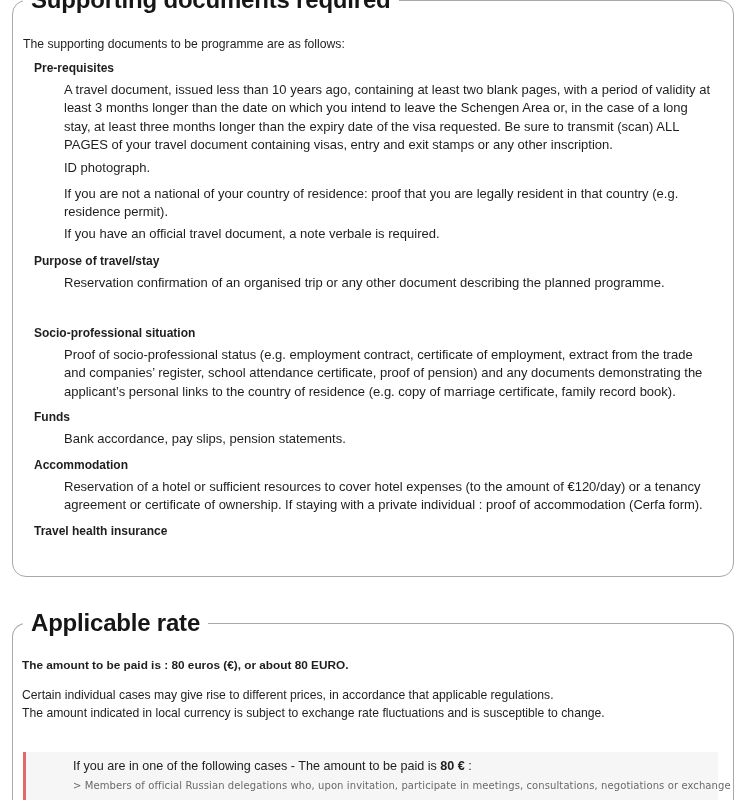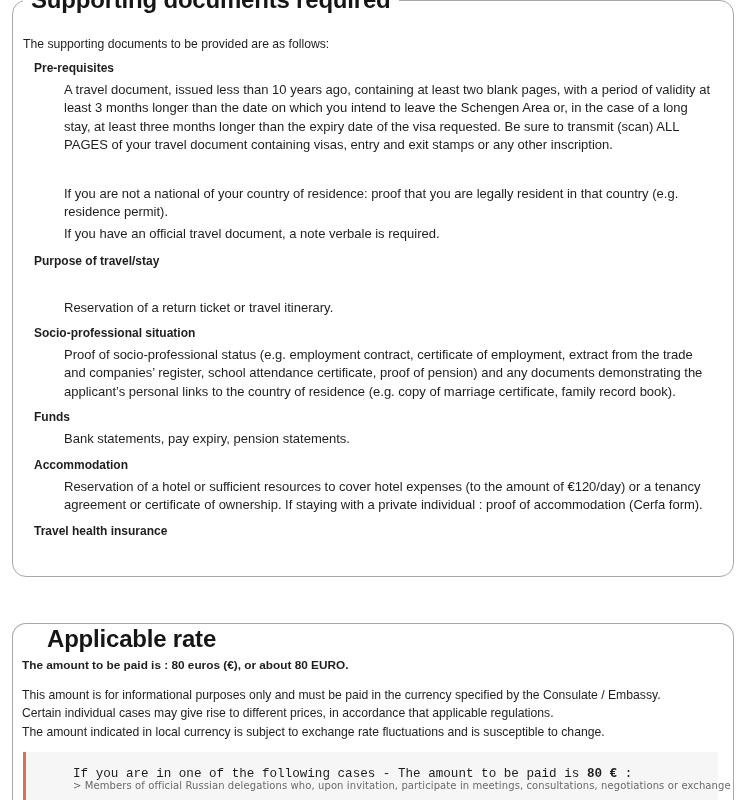--- a/index.html
+++ b/index.html
@@ -40,59 +40,59 @@
   .b2-lead { position: absolute; left: 9px; top: 33px; font-size: 11.8px; font-weight: 700; line-height: 16px; }
   .b2-note { position: absolute; left: 9px; top: 62px; width: 705px; font-size: 12.2px; line-height: 18.4px; }
   .b2-note div { white-space: nowrap; }
 
   .callout {
     position: absolute; left: 10px; top: 128px;
     width: 692px; height: 80px;
     background: #f6f6f6;
     border-left: 3px solid #e06a6a;
   }
-  .callout-title { position: absolute; left: 47px; top: 14px; font-size: 12.6px; line-height: 16px; color: #1e1e1e; font-family: Liberation Mono, monospace; }
+  .callout-title { position: absolute; left: 47px; top: 6px; font-size: 12.6px; line-height: 16px; color: #1e1e1e; }
   .callout-title b { font-weight: 700; }
   .callout-line { position: absolute; left: 47px; top: 27px; font-size: 10px; line-height: 14px; color: #6a6a6a; font-family: "DejaVu Sans", sans-serif; white-space: nowrap; letter-spacing: 0.1px; }
 </style>
 </head>
 <body>
 
 <section class="box box1">
   <h2 class="box-title" style="margin:0">Supporting documents required</h2>
 
-  <p class="intro" style="margin:0; top:34px;">The supporting documents to be provided are as follows:</p>
+  <p class="intro" style="margin:0; top:34px;">The supporting documents to be programme are as follows:</p>
 
   <div class="sec-head" style="top:59px">Pre-requisites</div>
   <div class="item" style="top:80px">A travel document, issued less than 10 years ago, containing at least two blank pages, with a period of validity at least 3 months longer than the date on which you intend to leave the Schengen Area or, in the case of a long stay, at least three months longer than the expiry date of the visa requested. Be sure to transmit (scan) ALL PAGES of your travel document containing visas, entry and exit stamps or any other inscription.</div>
+  <div class="item" style="top:158px">ID photograph.</div>
   <div class="item" style="top:184px">If you are not a national of your country of residence: proof that you are legally resident in that country (e.g. residence permit).</div>
   <div class="item" style="top:224px">If you have an official travel document, a note verbale is required.</div>
 
   <div class="sec-head" style="top:252px">Purpose of travel/stay</div>
-  <div class="item" style="top:298px">Reservation of a return ticket or travel itinerary.</div>
+  <div class="item" style="top:273px">Reservation confirmation of an organised trip or any other document describing the planned programme.</div>
 
   <div class="sec-head" style="top:324px">Socio-professional situation</div>
   <div class="item" style="top:345px">Proof of socio-professional status (e.g. employment contract, certificate of employment, extract from the trade and companies’ register, school attendance certificate, proof of pension) and any documents demonstrating the applicant’s personal links to the country of residence (e.g. copy of marriage certificate, family record book).</div>
 
   <div class="sec-head" style="top:408px">Funds</div>
-  <div class="item" style="top:429px">Bank statements, pay expiry, pension statements.</div>
+  <div class="item" style="top:429px">Bank accordance, pay slips, pension statements.</div>
 
   <div class="sec-head" style="top:456px">Accommodation</div>
   <div class="item" style="top:477px">Reservation of a hotel or sufficient resources to cover hotel expenses (to the amount of €120/day) or a tenancy agreement or certificate of ownership. If staying with a private individual : proof of accommodation (Cerfa form).</div>
 
   <div class="sec-head" style="top:522px">Travel health insurance</div>
 </section>
 
 <section class="box box2">
-  <h2 class="box-title" style="margin:16px">Applicable rate</h2>
+  <h2 class="box-title" style="margin:0">Applicable rate</h2>
 
   <div class="b2-lead">The amount to be paid is : 80 euros (€), or about 80 EURO.</div>
 
   <div class="b2-note">
-    <div>This amount is for informational purposes only and must be paid in the currency specified by the Consulate / Embassy.</div>
     <div>Certain individual cases may give rise to different prices, in accordance that applicable regulations.</div>
     <div>The amount indicated in local currency is subject to exchange rate fluctuations and is susceptible to change.</div>
   </div>
 
   <div class="callout">
     <div class="callout-title"><span>If you are in one of the following cases - The amount to be paid is </span><b>80 €</b><span> :</span></div>
     <div class="callout-line">&gt; Members of official Russian delegations who, upon invitation, participate in meetings, consultations, negotiations or exchange</div>
   </div>
 </section>
 

